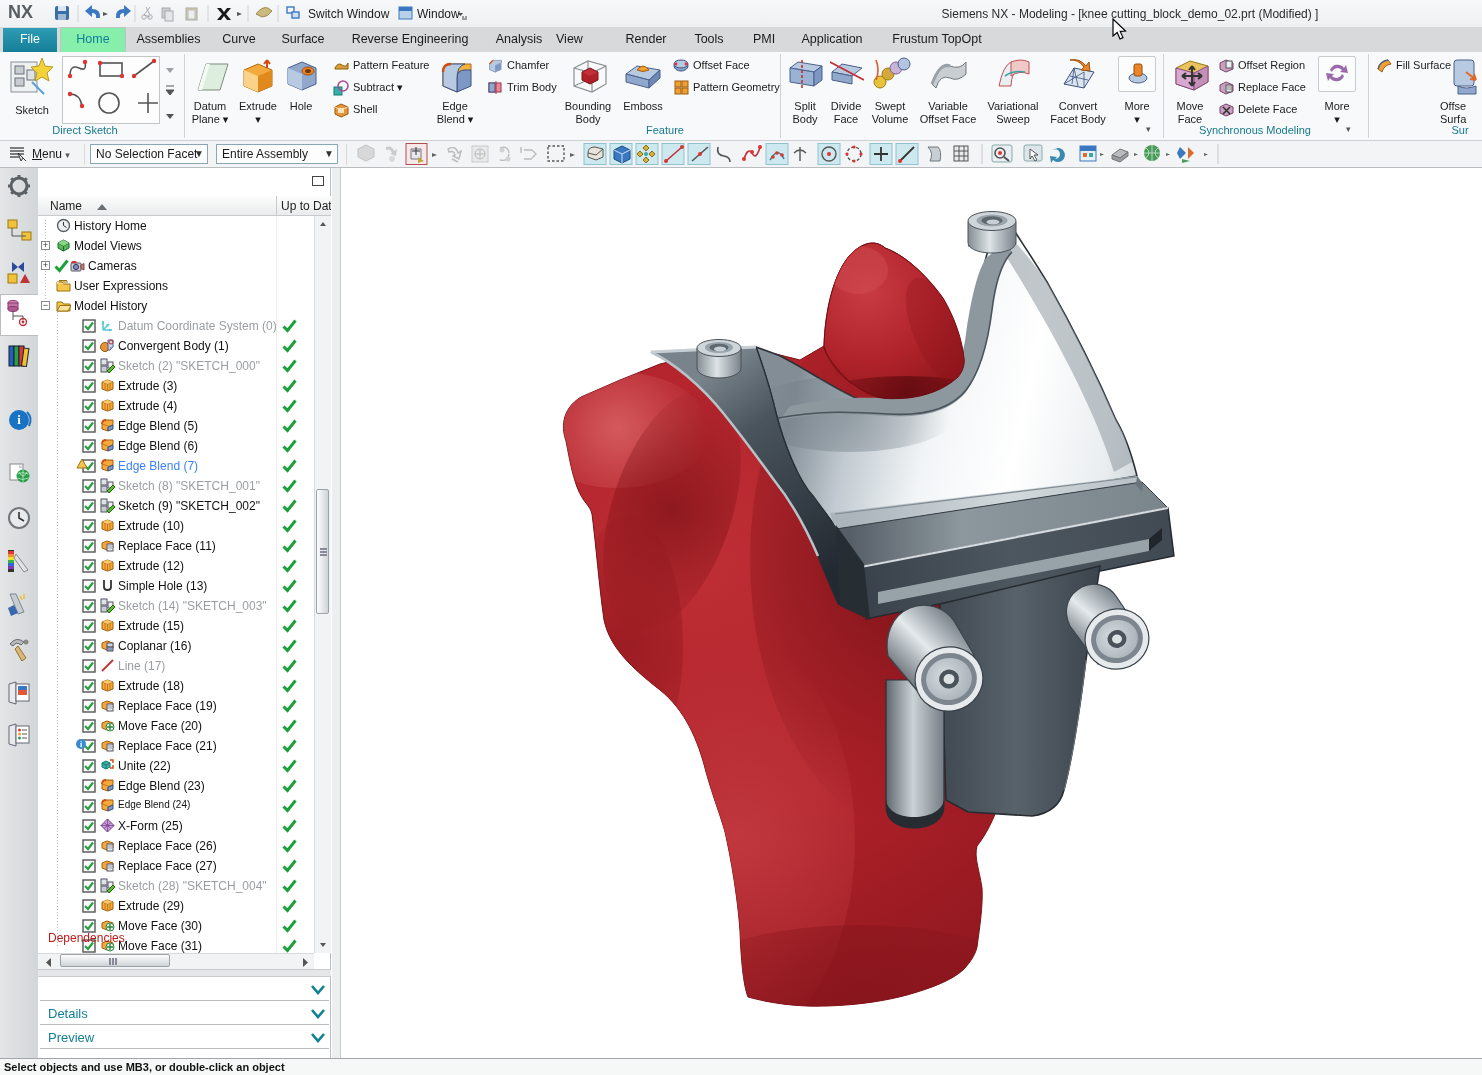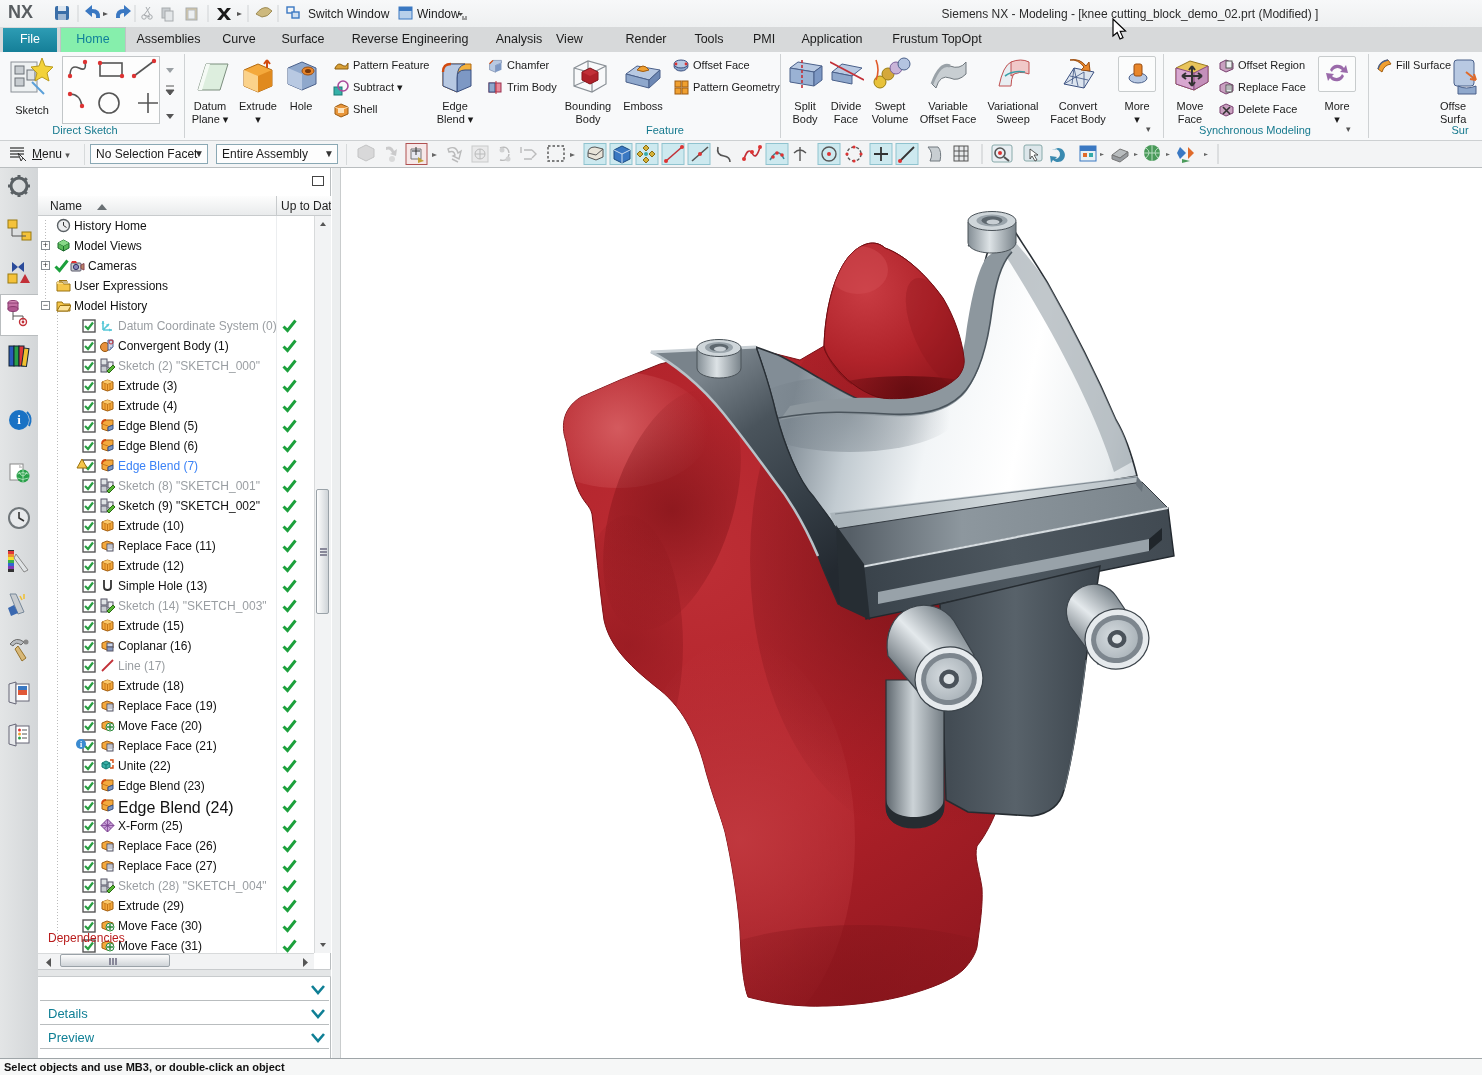--- a/index.html
+++ b/index.html
@@ -1054,21 +1054,21 @@
       </svg>
     </div>
 <div style="position:absolute;left:100px;top:798px">
       <svg width="15" height="15" viewBox="0 0 15 15" style="position:absolute">
         <path d="M2 6 Q2 2 6 2 L13 2 L13 7 L8 9 L8 13 L2 11Z" fill="#f4a93c" stroke="#a25e10"></path>
         <path d="M8 9 L13 7 L13 11 L8 13Z" fill="#7d98c4" stroke="#3a5080"></path>
         <path d="M6 2 Q2 2 2 6" fill="none" stroke="#d24a0e" stroke-width="1.8"></path>
         <path d="M2 6 L8 8" stroke="#c87818"></path>
       </svg>
     </div>
-<div style="position:absolute;left:118px;top:799px;font-size:16px;color:#111;white-space:nowrap">Edge Blend (24)</div>
+<div style="position:absolute;left:118px;top:799px;font-size:10px;color:#111;white-space:nowrap">Edge Blend (24)</div>
 <div style="position:absolute;left:282px;top:799px">
       <svg width="15" height="14" viewBox="0 0 15 14" style="position:absolute">
         <path d="M1.5 7.5 L5.5 11.5 L13.5 1.5" fill="none" stroke="#1ca03c" stroke-width="3"></path>
       </svg>
     </div>
 <div style="position:absolute;left:82px;top:819px">
       <svg width="14" height="14" viewBox="0 0 14 14" style="position:absolute">
         <rect x="1" y="1" width="12" height="12" fill="#fff" stroke="#555" stroke-width="1.4"></rect>
         <path d="M3 7 L6 10 L11 3.5" fill="none" stroke="#2aa044" stroke-width="2.2"></path>
       </svg>

